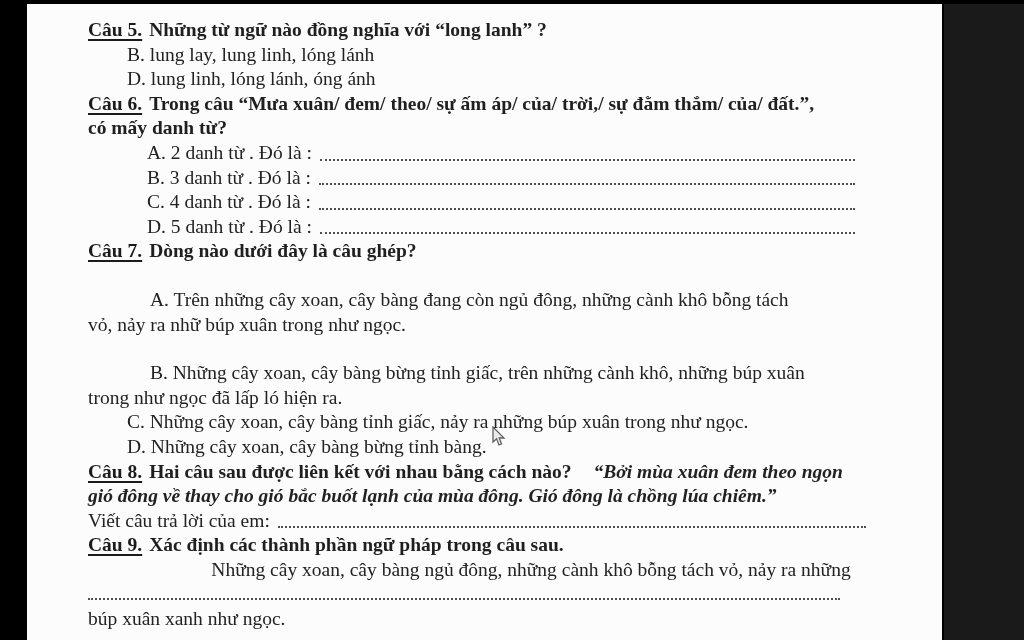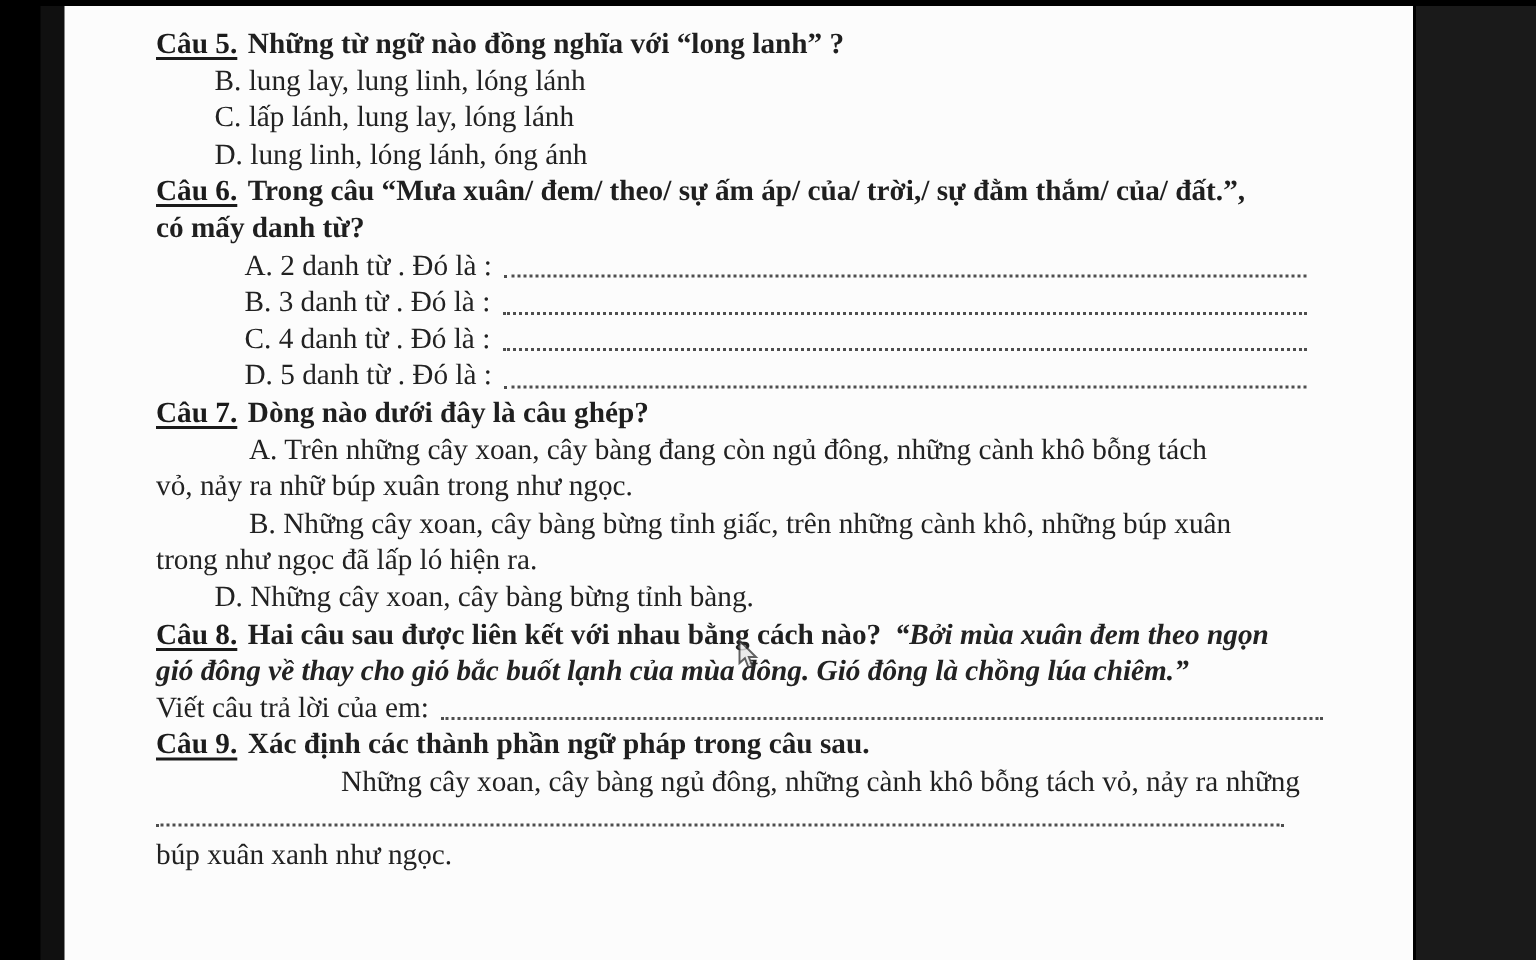--- a/index.html
+++ b/index.html
@@ -6,37 +6,37 @@
   html,body { width:1024px; height:640px; overflow:hidden; background:#000; }
   body { font-family:"Liberation Serif","DejaVu Serif",serif; }
 
   .screen { position:relative; width:1024px; height:640px; background:#101010; }
 
   .bar-top   { position:absolute; left:0; top:0; width:1024px; height:4px; background:#000; z-index:3; }
   .bar-left  { position:absolute; left:0; top:0; width:27px; height:640px; background:#000; z-index:2; }
   .bar-right { position:absolute; left:942px; top:0; width:82px; height:640px; background:#1a1a1a; border-left:2px solid #000; z-index:2; }
 
   .page {
-    position:absolute; left:43px; top:0; width:915px; height:640px;
+    position:absolute; left:27px; top:0; width:915px; height:640px;
     background:#fcfcfc; padding:18px 0 0 61px; color:#222;
     font-size:19.5px; z-index:1;
   }
 
   .line { height:24.6px; line-height:24.6px; white-space:nowrap; }
   .flexrow { display:flex; align-items:flex-end; }
 
   .qlabel { font-weight:bold; text-decoration:underline; text-decoration-thickness:2px; text-underline-offset:3px; margin-right:7px; color:#1b1b1b; }
   .qtext  { font-weight:bold; color:#1f1f1f; }
 
   .ind39 { margin-left:39px; }
   .ind59 { margin-left:59px; }
-  .ind62 { margin-left:62px; }
+  .ind62 { margin-left:62px;margin-top:24px; }
   .ind32 { margin-left:32px;text-align:center; }
 
-  .quote { font-style:italic; font-weight:600; margin-left:9px; }
+  .quote { font-style:italic; font-weight:600; margin-left:22px; }
   .quote2 { font-style:italic; font-weight:600; }
 
   .dotline { flex:1; border-bottom:2.5px dotted #4e4e4e; margin:0 0 5px 8px; height:4px; }
   .pr127 { padding-right:87px; }
   .pr105 { padding-right:76px; }
   .dotline-full { display:inline-block; width:752px; border-bottom:2.5px dotted #4e4e4e; height:16px; }
 
   .cursor { position:absolute; left:492px; top:426px; z-index:5; opacity:0.8; }
 </style>
 </head>
@@ -46,21 +46,20 @@
   <div class="bar-top"></div>
   <div class="bar-left"></div>
   <div class="bar-right"></div>
 
   <div class="page">
 
     <div class="line">
       <span class="qlabel">Câu 5.</span><span class="qtext">Những từ ngữ nào đồng nghĩa với “long lanh” ?</span>
     </div>
     <div class="line ind39">B. lung lay, lung linh, lóng lánh</div>
-    <div class="line ind39">C. lấp lánh, lung lay, lóng lánh</div>
     <div class="line ind39">D. lung linh, lóng lánh, óng ánh</div>
 
     <div class="line">
       <span class="qlabel">Câu 6.</span><span class="qtext">Trong câu “Mưa xuân/ đem/ theo/ sự ấm áp/ của/ trời,/ sự đằm thắm/ của/ đất.”,</span>
     </div>
     <div class="line qtext">có mấy danh từ?</div>
     <div class="line flexrow pr127">
       <span class="ind59">A. 2 danh từ . Đó là :</span>
         <span class="dotline"></span>
     </div>
@@ -77,20 +76,21 @@
         <span class="dotline"></span>
     </div>
 
     <div class="line">
       <span class="qlabel">Câu 7.</span><span class="qtext">Dòng nào dưới đây là câu ghép?</span>
     </div>
     <div class="line ind62">A. Trên những cây xoan, cây bàng đang còn ngủ đông, những cành khô bỗng tách</div>
     <div class="line">vỏ, nảy ra nhữ búp xuân trong như ngọc.</div>
     <div class="line ind62">B. Những cây xoan, cây bàng bừng tỉnh giấc, trên những cành khô, những búp xuân</div>
     <div class="line">trong như ngọc đã lấp ló hiện ra.</div>
+    <div class="line ind39">C. Những cây xoan, cây bàng tỉnh giấc, nảy ra những búp xuân trong như ngọc.</div>
     <div class="line ind39">D. Những cây xoan, cây bàng bừng tỉnh bàng.</div>
 
     <div class="line">
       <span class="qlabel">Câu 8.</span><span class="qtext">Hai câu sau được liên kết với nhau bằng cách nào?</span><span class="quote">“Bởi mùa xuân đem theo ngọn</span>
     </div>
     <div class="line quote2">gió đông về thay cho gió bắc buốt lạnh của mùa đông. Gió đông là chồng lúa chiêm.”</div>
     <div class="line flexrow pr105">
       <span>Viết câu trả lời của em:</span>
         <span class="dotline"></span>
     </div>

